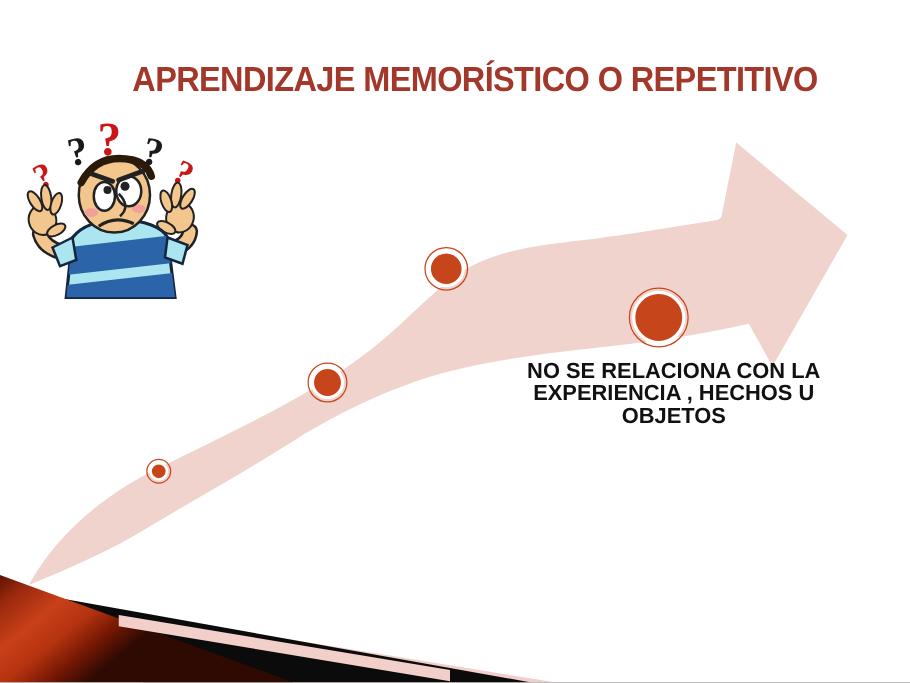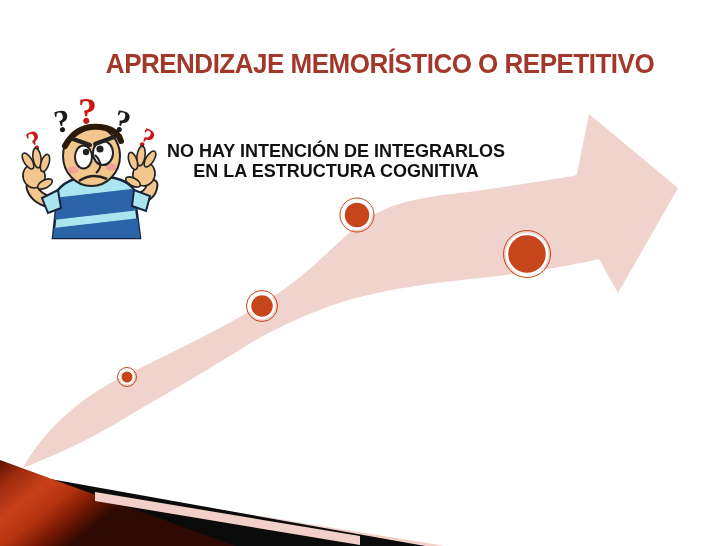--- a/index.html
+++ b/index.html
@@ -136,16 +136,16 @@
 
       <path d="M 55,43 L 72,49" stroke="#222222" stroke-width="4" stroke-linecap="round"></path>
       <path d="M 77,48 L 96,41" stroke="#222222" stroke-width="4" stroke-linecap="round"></path>
 
       <path d="M 77,59 Q 87,69 78,77" fill="none" stroke="#222222" stroke-width="2"></path>
       <path d="M 61,85 Q 74,76 89,83" fill="none" stroke="#222222" stroke-width="2.5"></path>
     </g>
   </svg>
 
   <div class="title">APRENDIZAJE MEMORÍSTICO O REPETITIVO</div>
-  <div class="label s3">NO HAY INTENCIÓN DE INTEGRARLOS
-EN LA ESTRUCTURA COGNITIVA</div>
+  <div class="label s4">NO SE RELACIONA CON LA
+EXPERIENCIA , HECHOS U OBJETOS</div>
 
 </div>
 
 </body></html>

